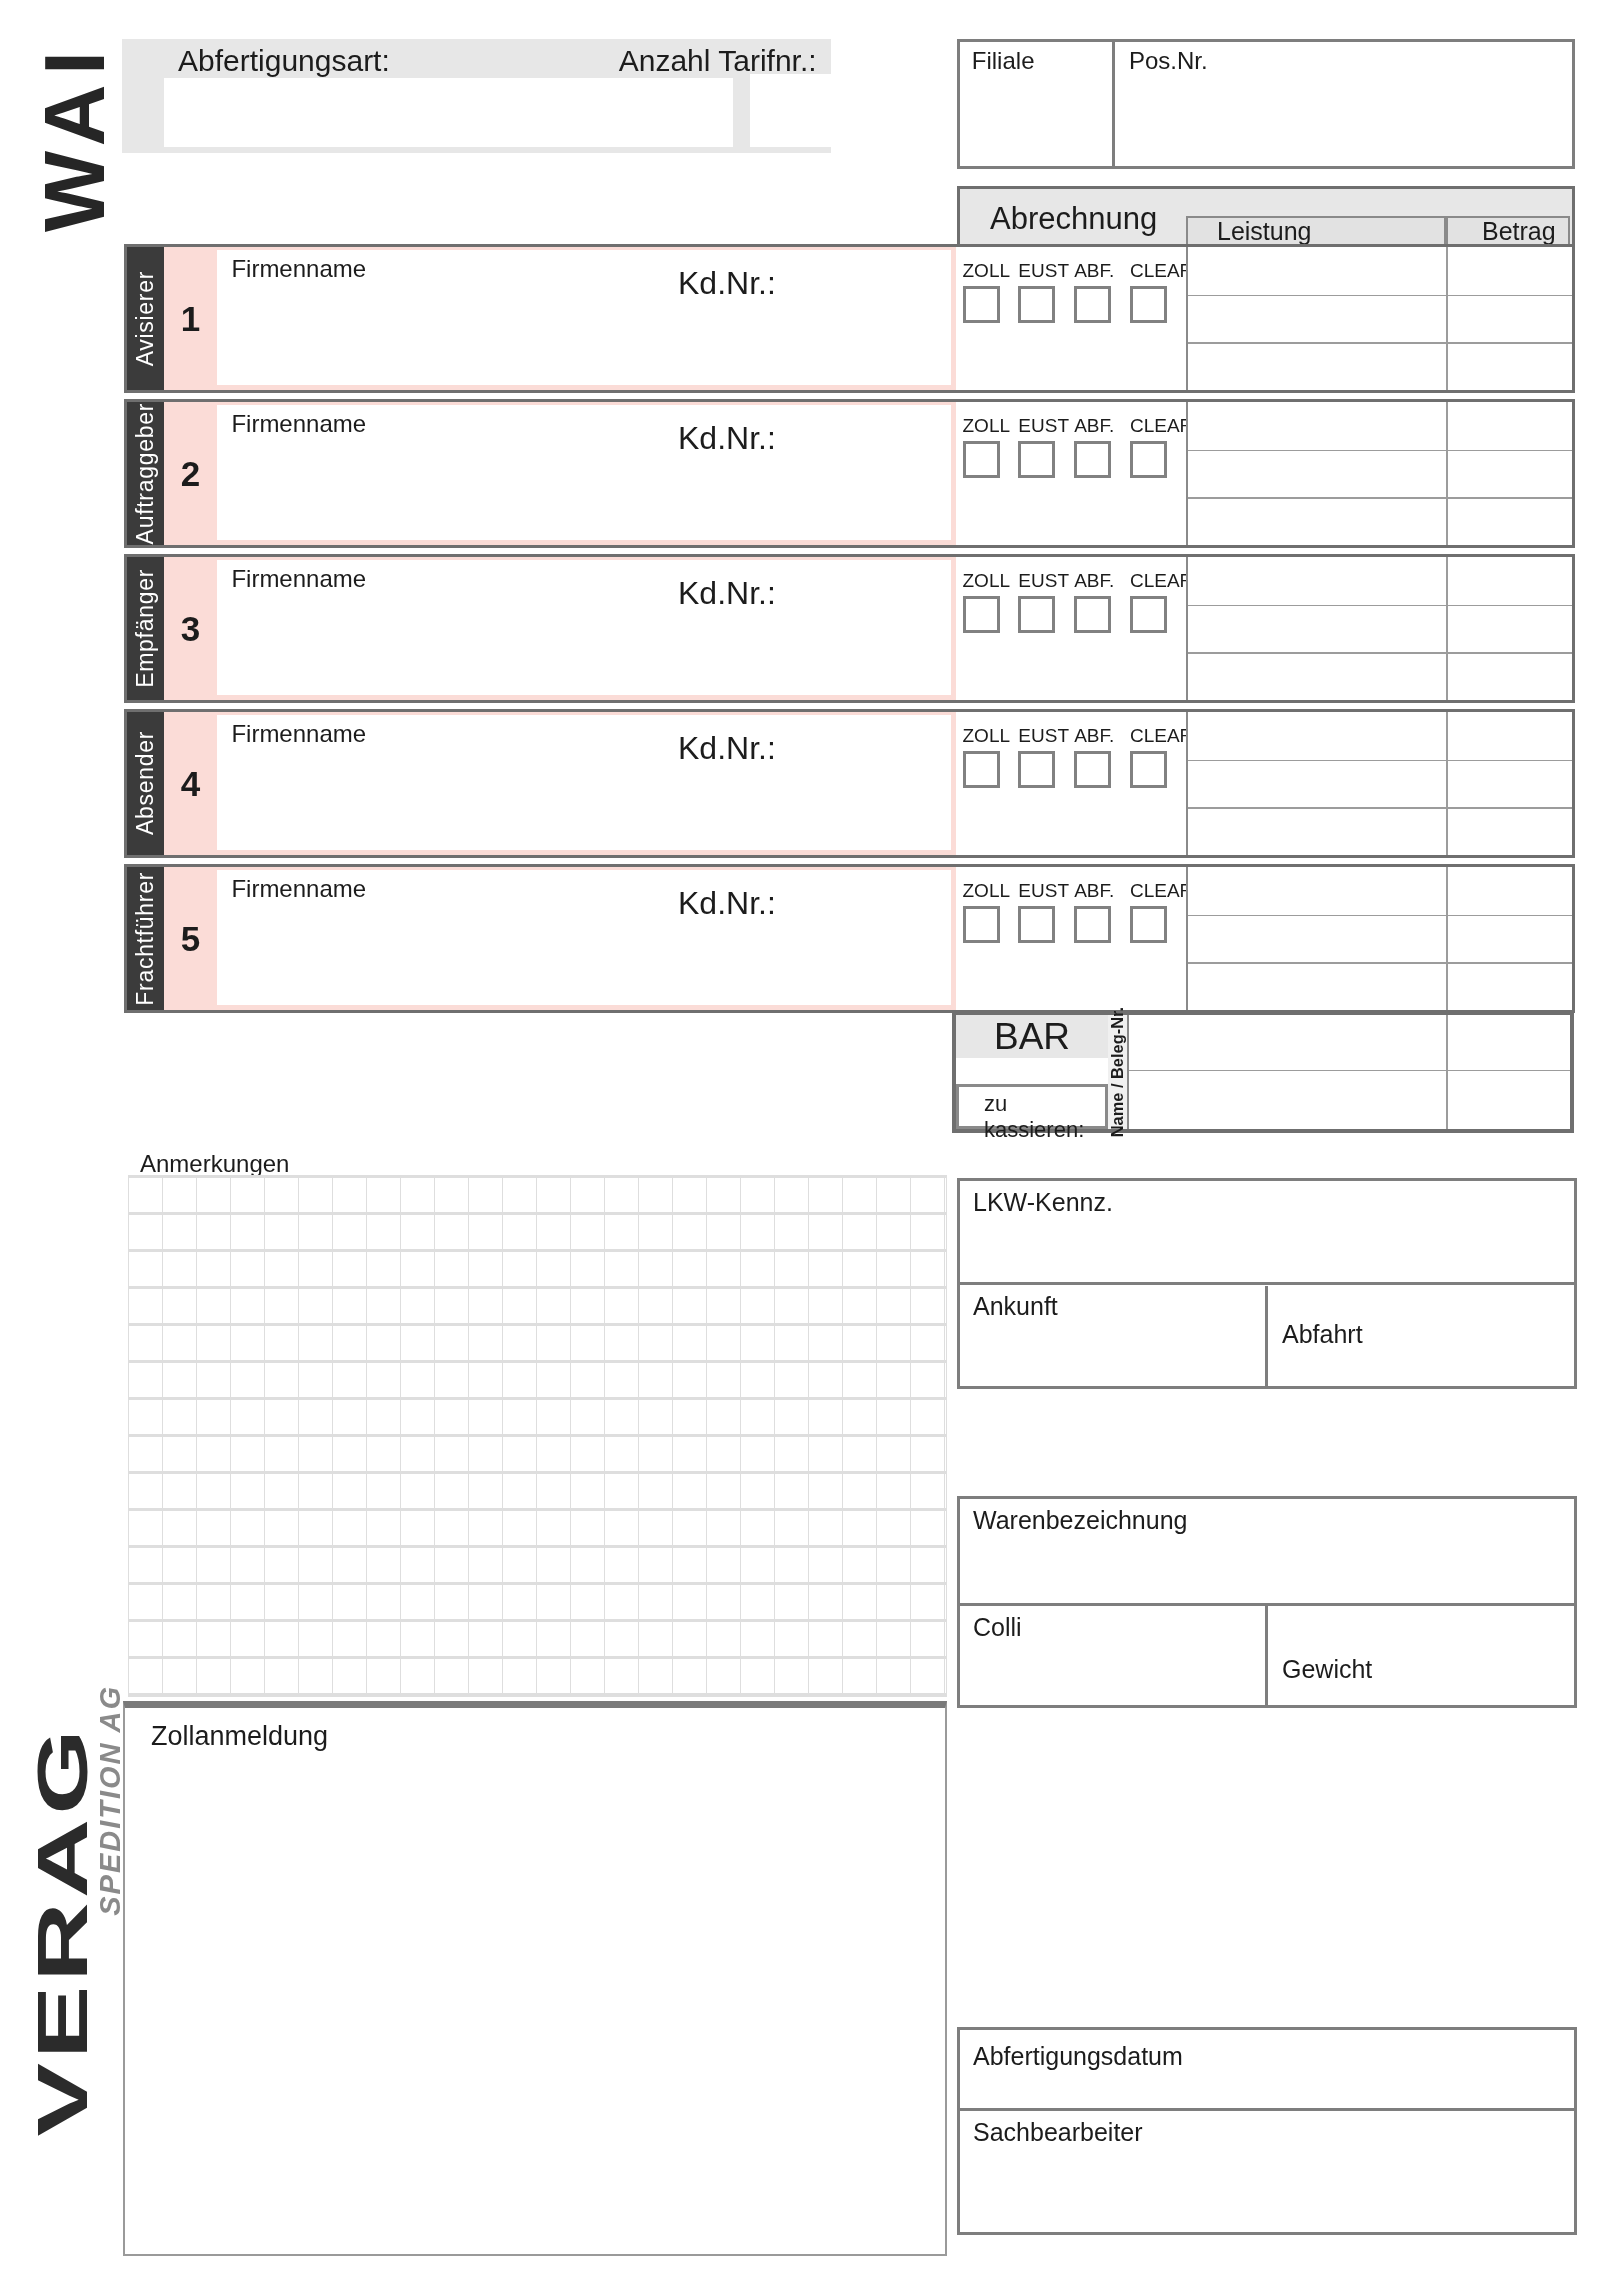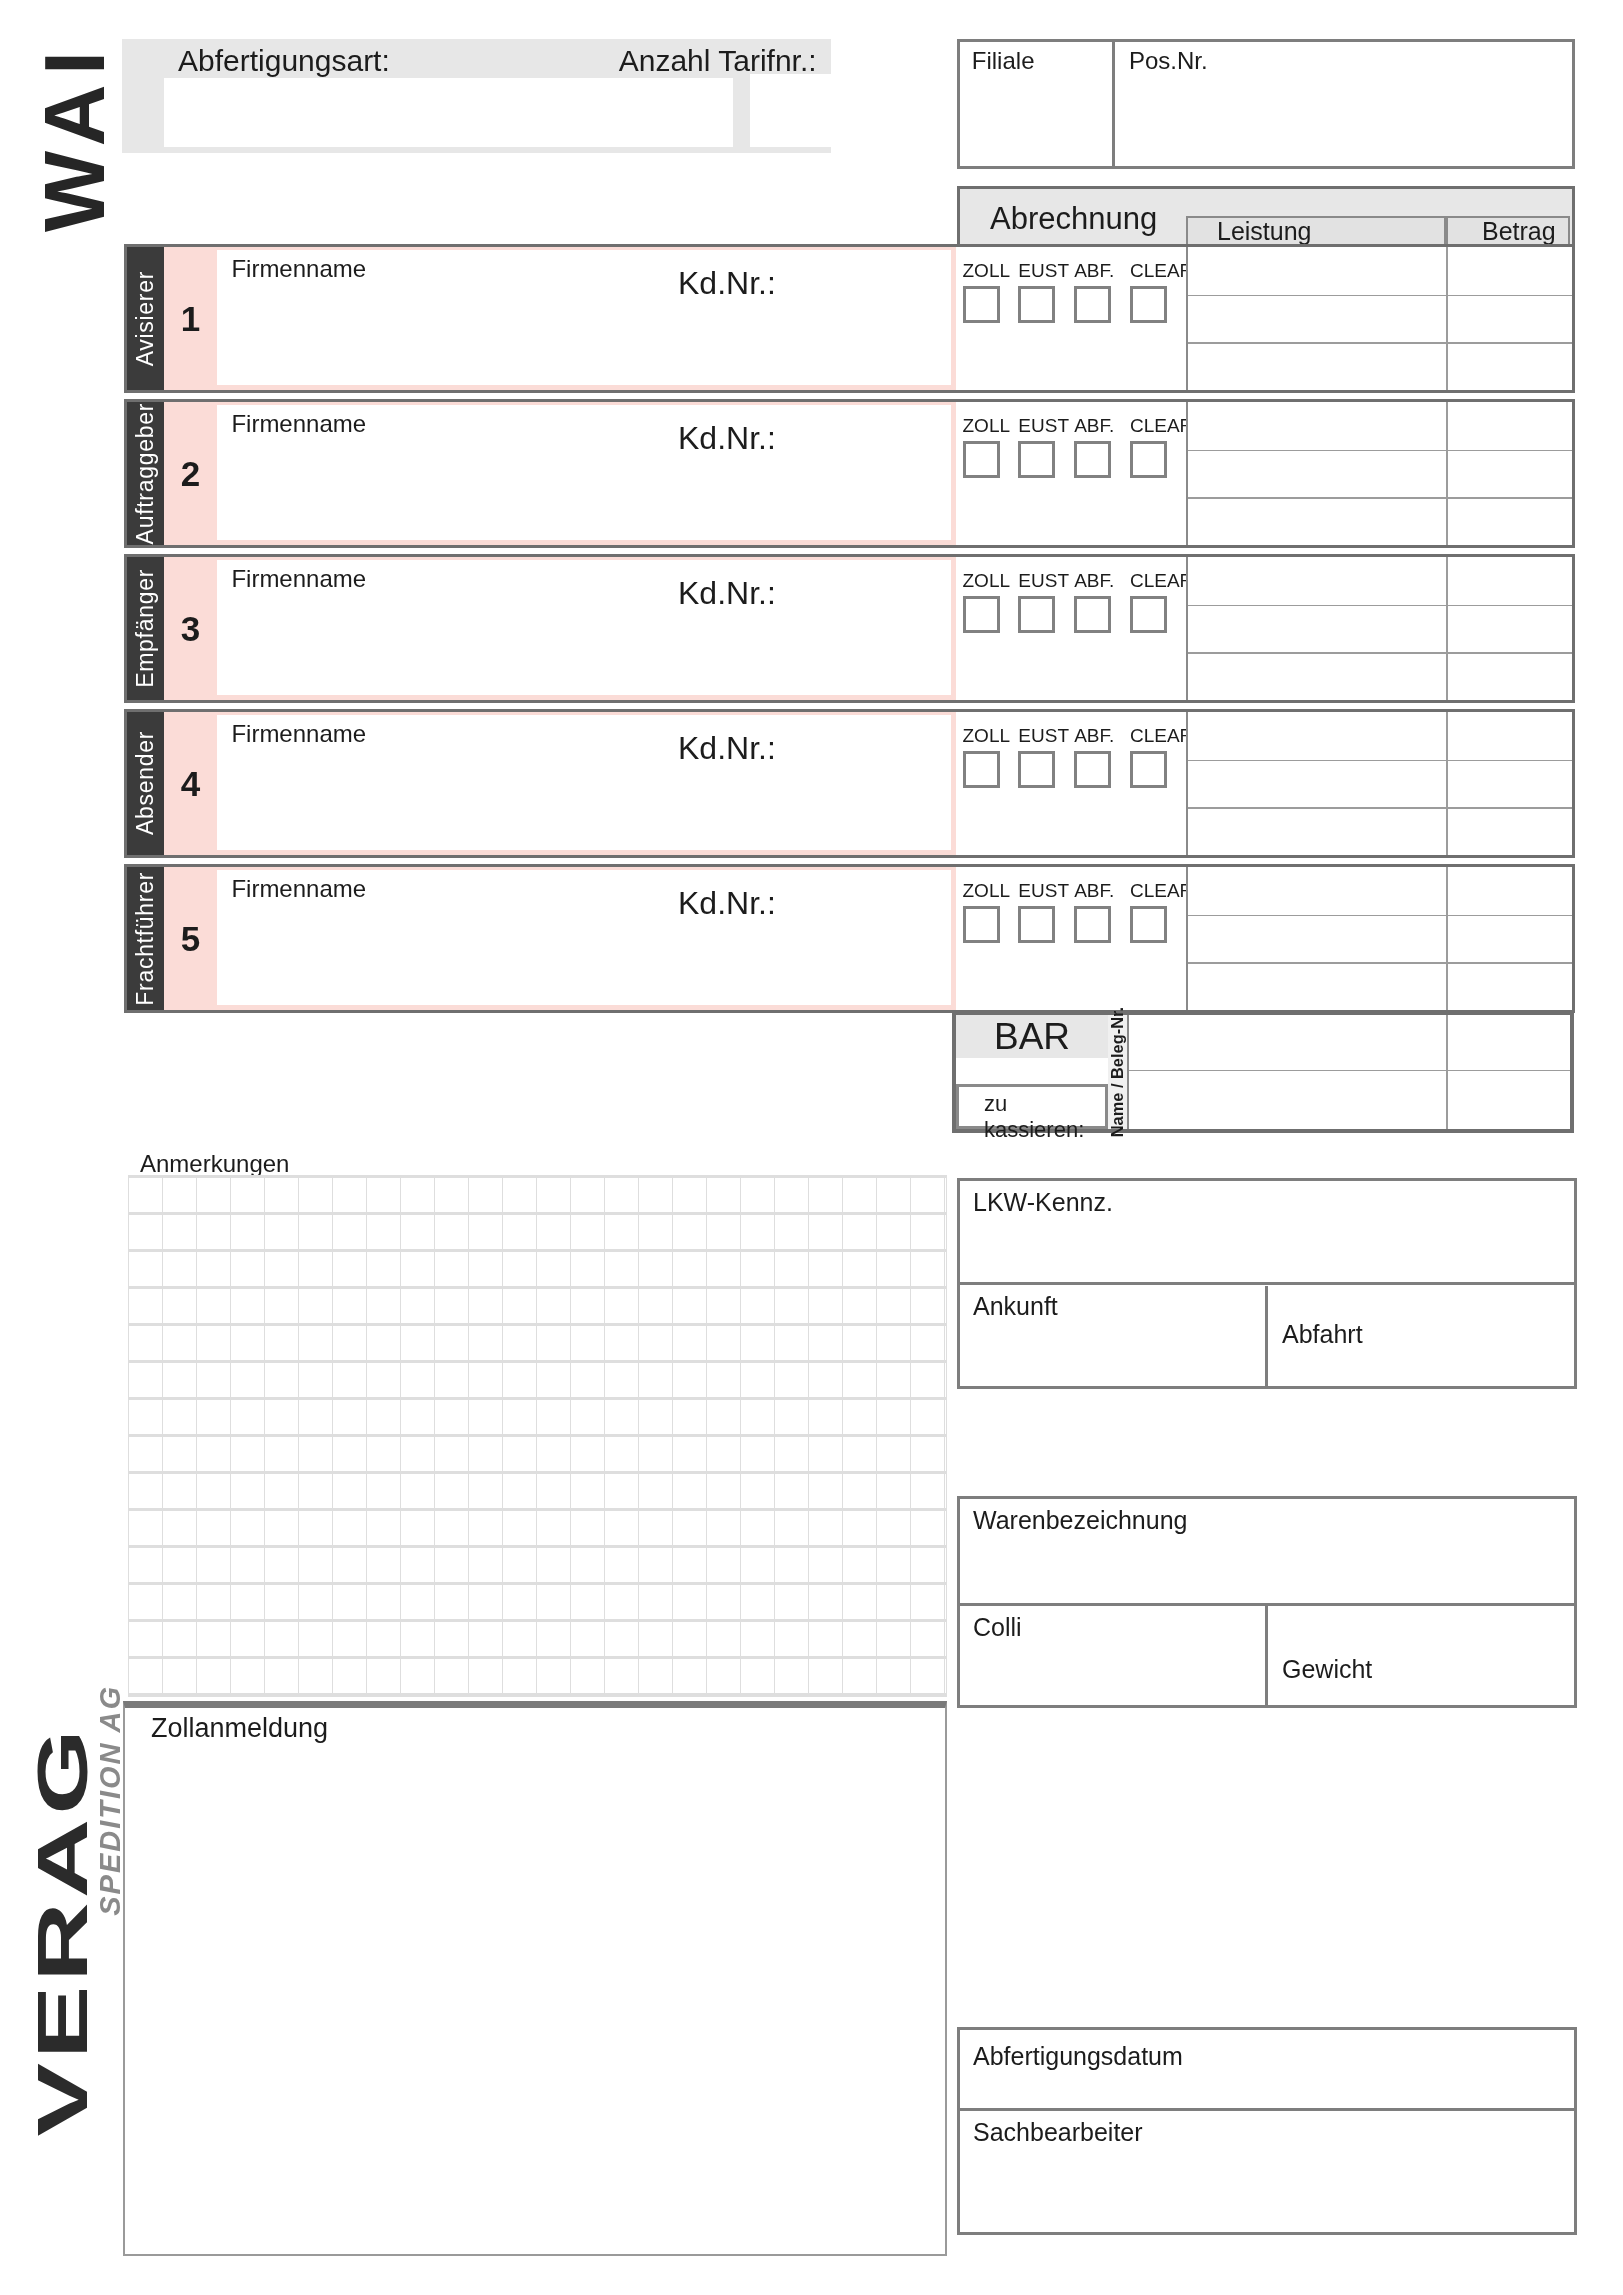--- a/index.html
+++ b/index.html
@@ -91,21 +91,21 @@
   .anm-label{position:absolute;left:140px;top:1150px;font-size:24px;}
   .anm-grid{position:absolute;left:128px;top:1175px;width:819px;height:522px;
     background-image:
       repeating-linear-gradient(to bottom, var(--grid-grey) 0 3.3px, transparent 3.3px 37px),
       repeating-linear-gradient(to right, var(--grid-grey) 0 1.3px, transparent 1.3px 34px);
     border-bottom:3.3px solid var(--grid-grey);border-right:1.3px solid var(--grid-grey);}
 
   
   .zoll-box{position:absolute;left:123px;top:1701px;width:824px;height:555px;background:#fff;
     border:2.6px solid #9a9a9a;border-top:7.9px solid #7a7a7a;}
-  .zoll-box .lbl{position:absolute;left:26px;top:5px;font-size:27px;}
+  .zoll-box .lbl{position:absolute;left:26px;top:13px;font-size:27px;}
 
   
   .rblock{position:absolute;left:957px;width:620px;border:3.3px solid var(--box-border);background:#fff;}
   .rblock .hdiv{position:absolute;left:0;right:0;height:3.3px;background:var(--box-border);}
   .rblock .vdiv{position:absolute;top:0;bottom:0;width:3.3px;background:var(--box-border);}
   .rblock .lbl{position:absolute;font-size:25px;}
   .lkw-block{top:1178px;height:211px;}
   .waren-block{top:1496px;height:212px;}
   .abf-block{top:2027px;height:208px;}
 </style>

